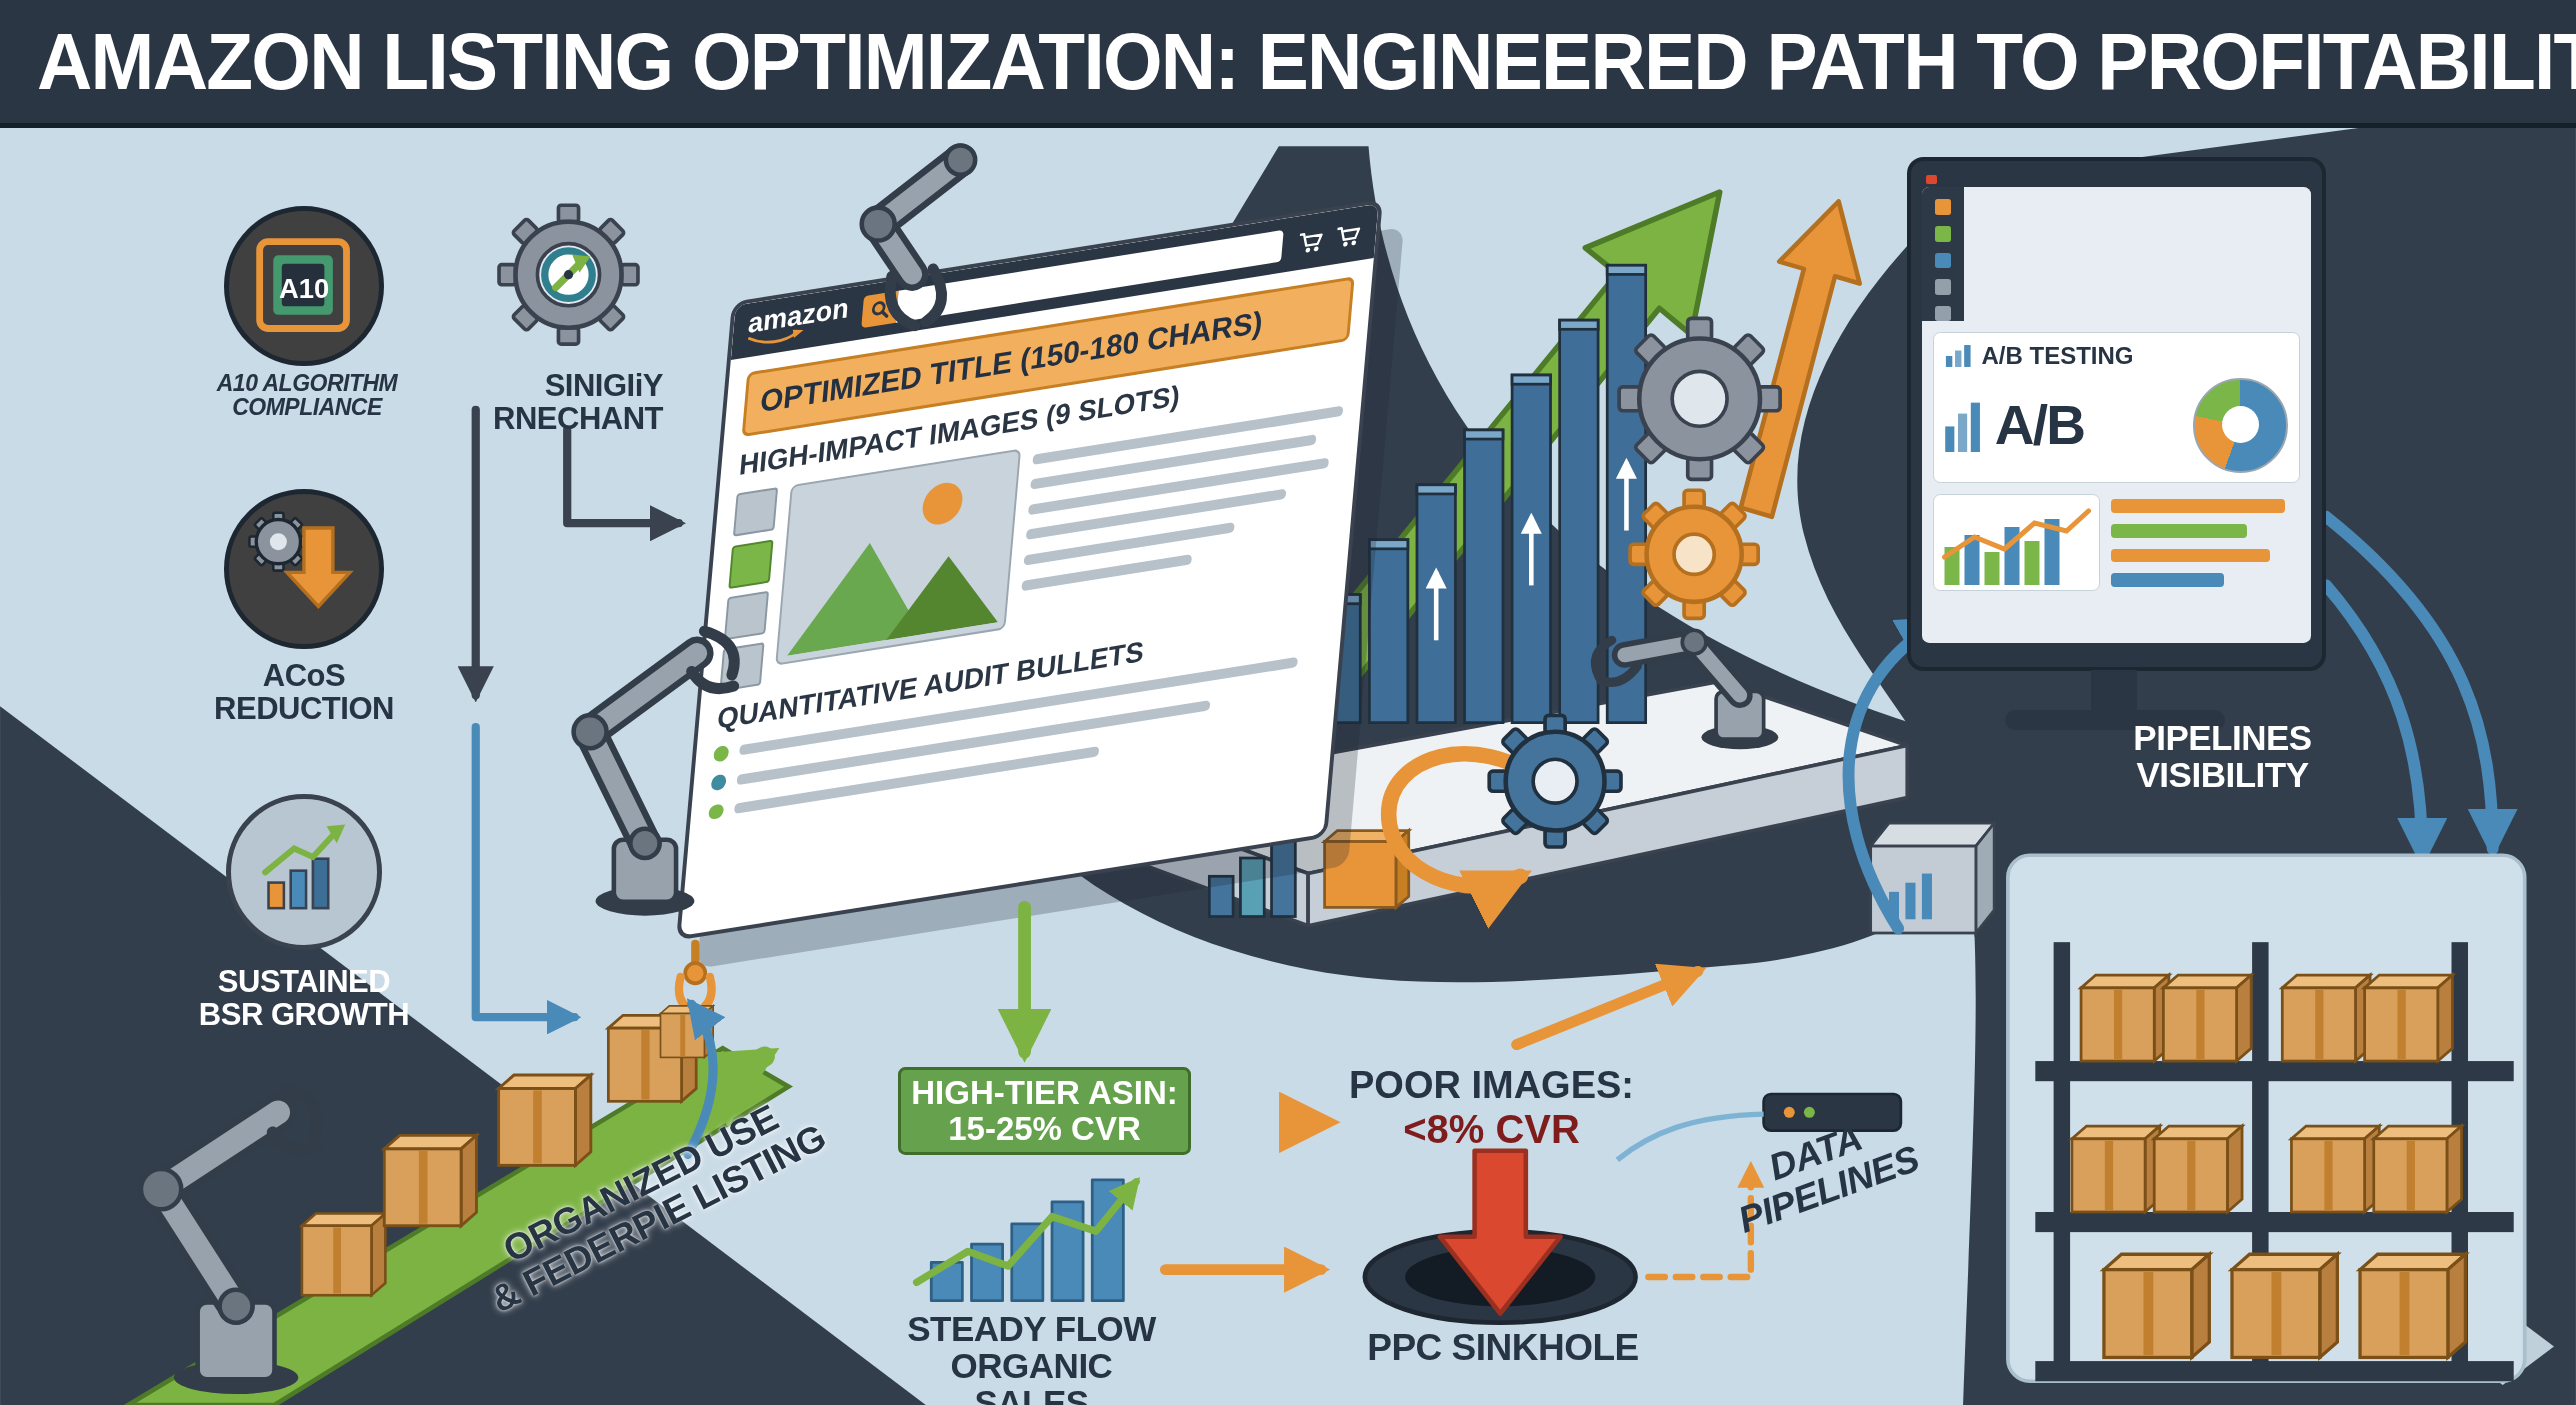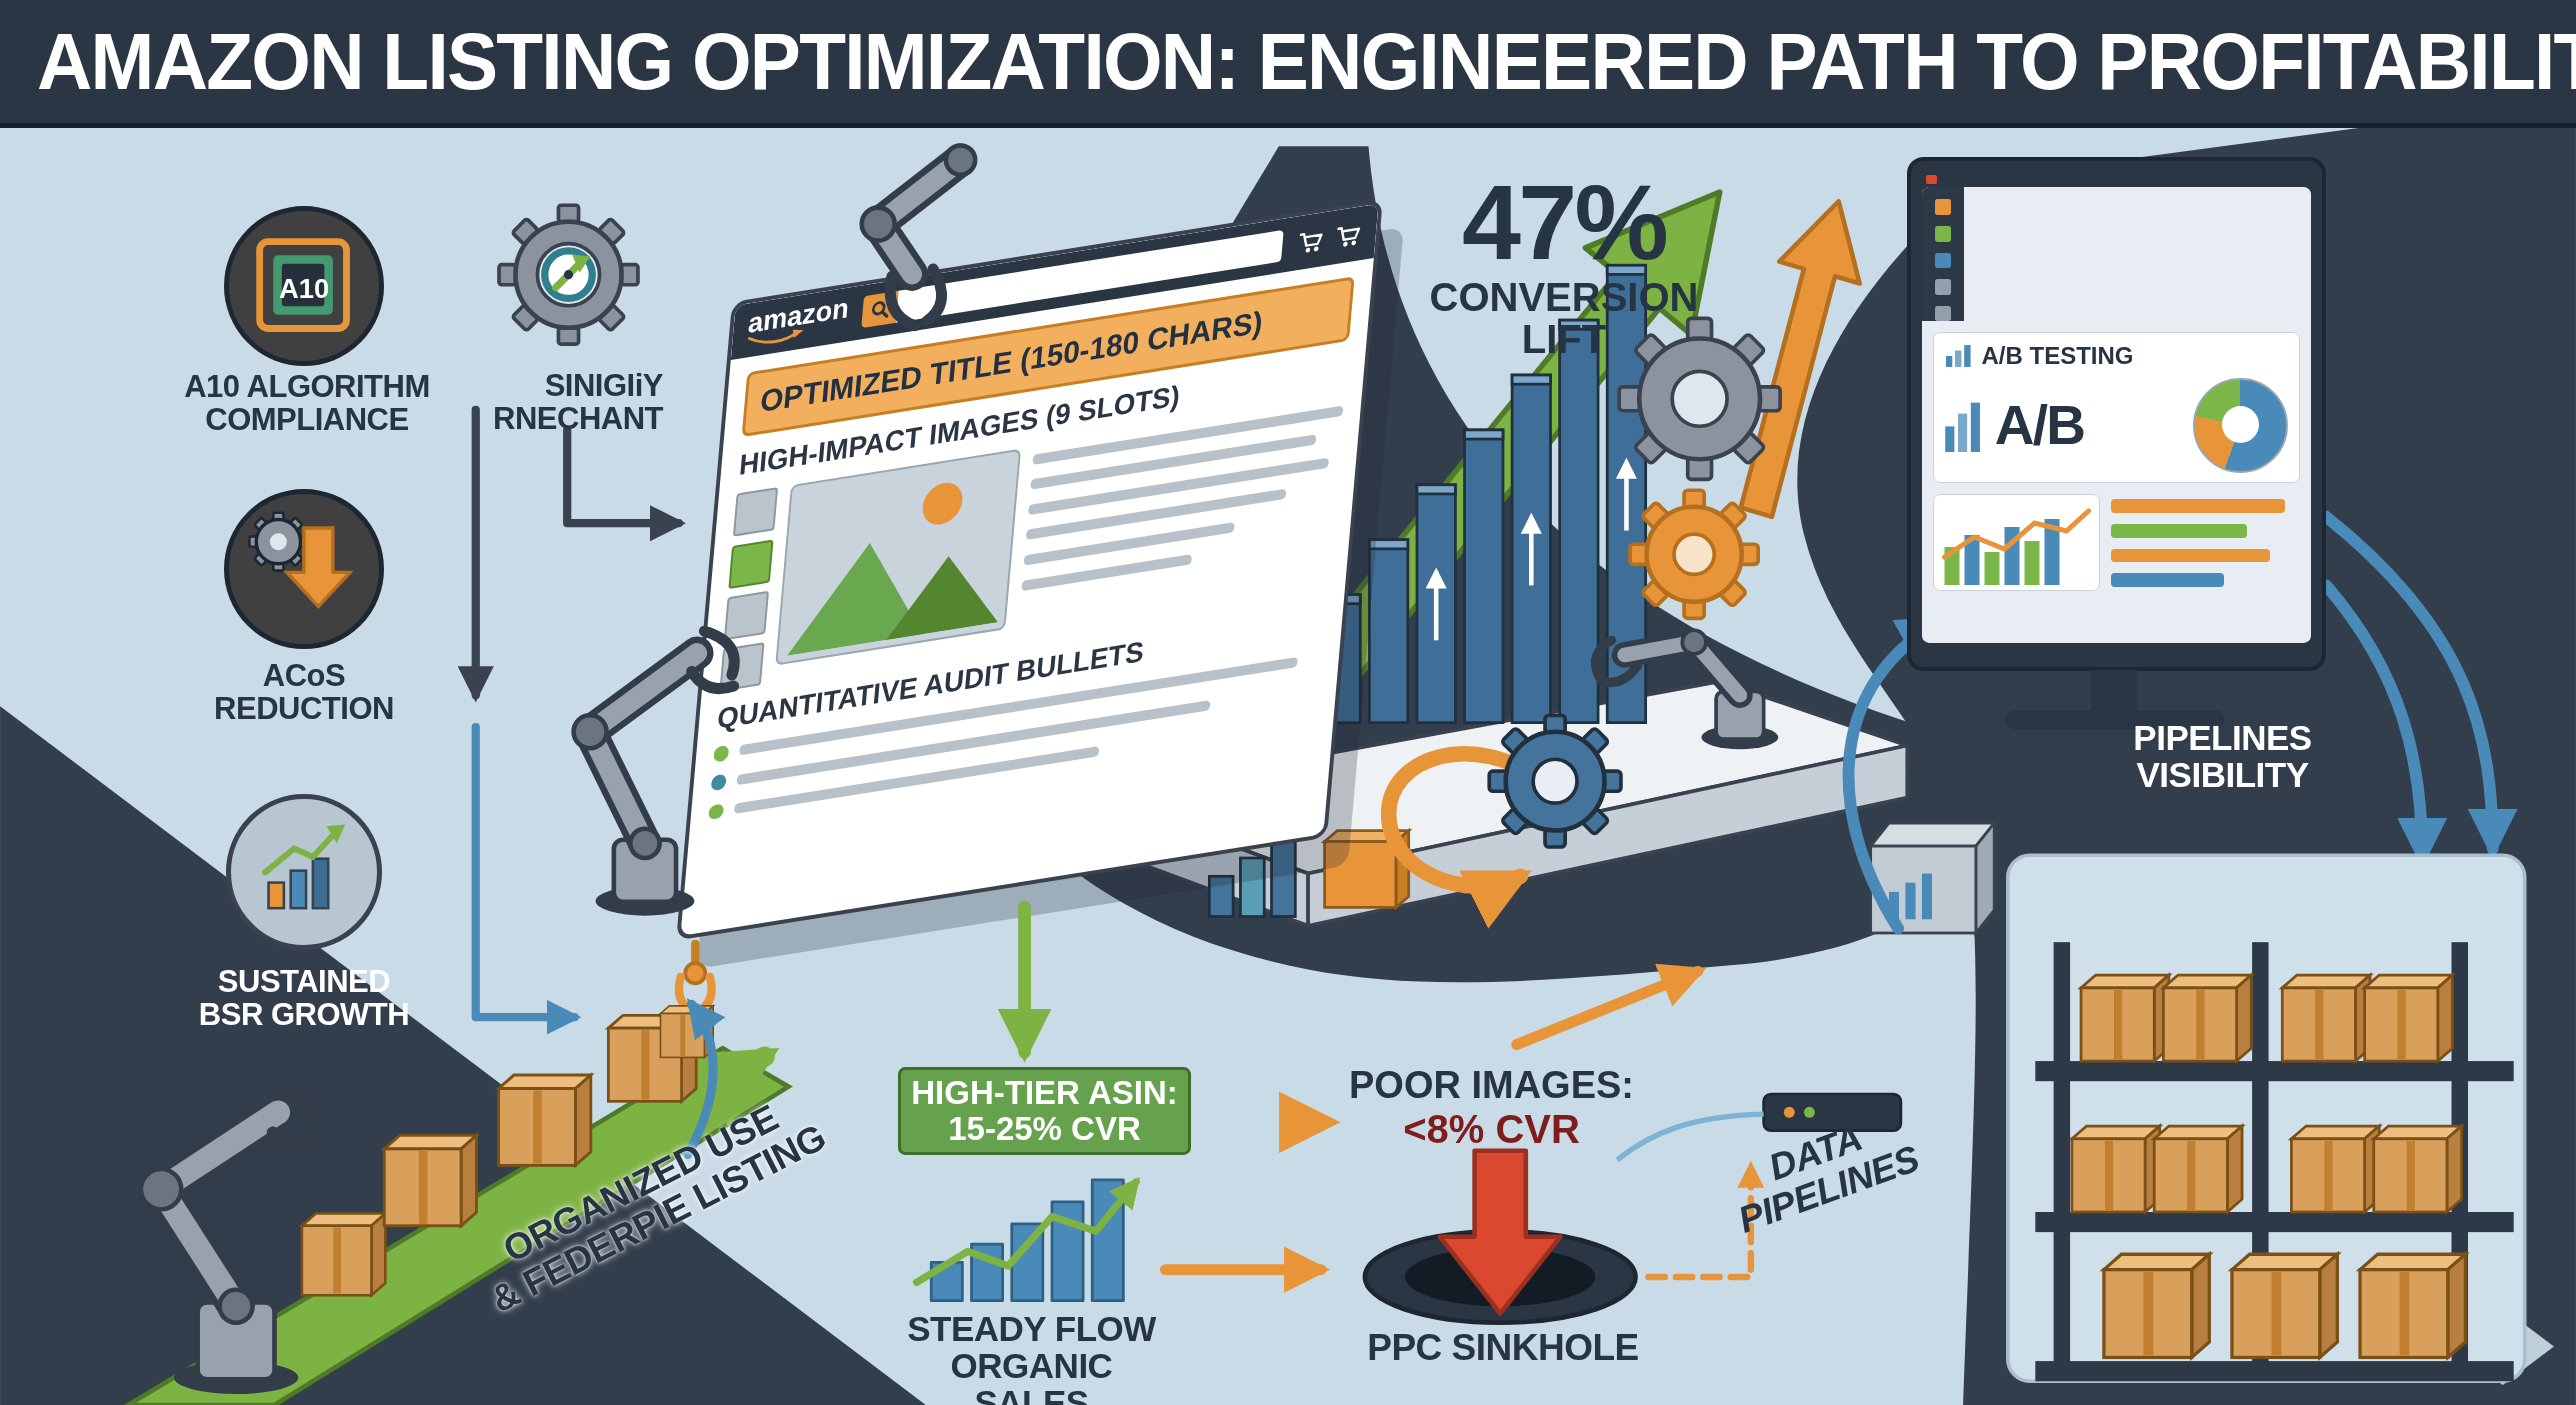--- a/index.html
+++ b/index.html
@@ -302,21 +302,21 @@
 </div>
 
 <div class="icon dark" style="left:224px;top:206px;width:160px;height:160px;">
   <svg width="149" height="149" viewBox="0 0 175 175">
     <rect x="36" y="36" width="102" height="102" rx="10" fill="none" stroke="#e8953a" stroke-width="8"></rect>
     <rect x="52" y="52" width="70" height="70" rx="6" fill="#44996f"></rect>
     <rect x="62" y="62" width="50" height="50" rx="4" fill="#26303c"></rect>
   </svg>
   <div class="badge">A10</div>
 </div>
-<div class="lbl" style="left:165px;top:371px;width:284px;font-size:31px;">A10 ALGORITHM
+<div class="lbl" style="left:165px;top:371px;width:284px;font-size:23px;font-style:italic;">A10 ALGORITHM
 COMPLIANCE</div>
 
 <div style="position:absolute;z-index:4;left:489px;top:197px;">
   <svg width="159" height="159" viewBox="0 0 174 174">
     <g transform="translate(87,85)">
       <g fill="#8a939e" stroke="#39424e" stroke-width="4">
         <rect x="-11" y="-76" width="22" height="18" rx="3"></rect>
             <rect x="-11" y="-76" width="22" height="18" rx="3" transform="rotate(45)"></rect>
         <rect x="-11" y="-76" width="22" height="18" rx="3" transform="rotate(90)"></rect>
             <rect x="-11" y="-76" width="22" height="18" rx="3" transform="rotate(135)"></rect>
@@ -439,25 +439,20 @@
             <div class="line" style="width:78%"></div>
           </div>
       <div class="brow">
             <span class="dot" style="background:#7ab648"></span>
             <div class="line" style="width:60%"></div>
           </div>
     </div>
   </div>
 </div>
 
-<div class="conv">
-  <div class="big">47%</div>
-  <div class="sub">CONVERSION
-LIFT</div>
-</div>
 
 <div class="monitor">
   <div class="m-red">
         <div class="rd"></div>
       </div>
   <div class="m-screen">
     <div class="m-side">
       <div class="sq" style="background:#e8953a"></div>
       <div class="sq" style="background:#7ab648"></div>
       <div class="sq" style="background:#4a8ab8"></div>

